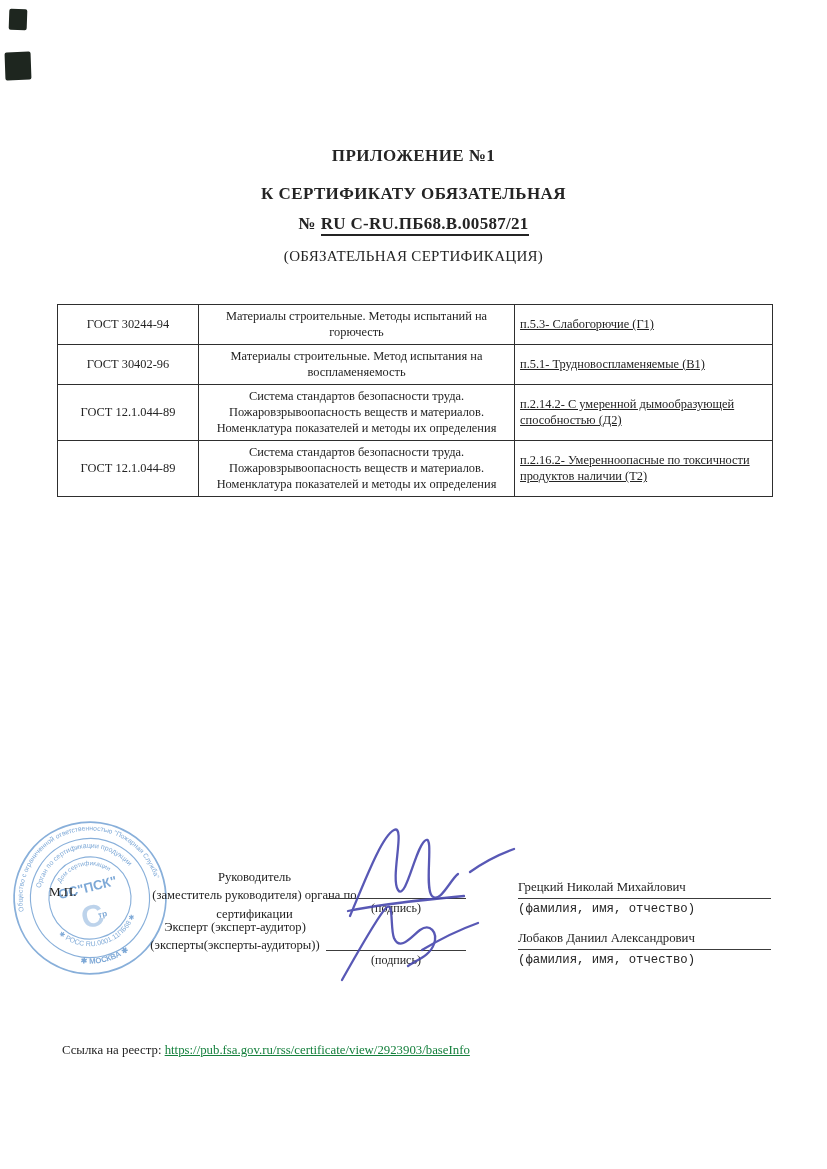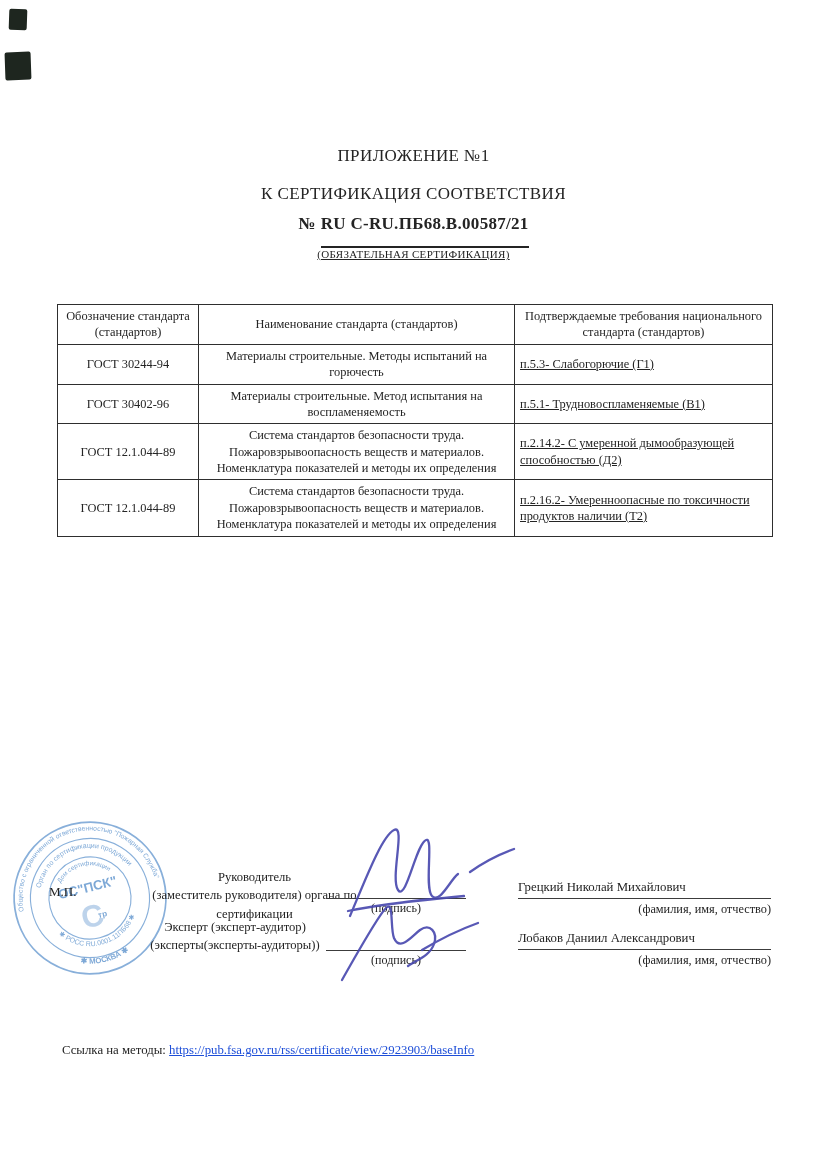--- a/index.html
+++ b/index.html
@@ -9,26 +9,26 @@
     position:relative; width:827px; height:1169px; margin:0 auto;
     background:#ffffff; overflow:hidden;
   }
 
   
   .artifact { position:absolute; background:#1e261f; border-radius:2px; }
   .artifact.a1 { left:9px; top:9px; width:18px; height:21px; transform:rotate(2deg); }
   .artifact.a2 { left:5px; top:52px; width:26px; height:28px; transform:rotate(-2deg); }
 
   
-  .title-line { position:absolute; left:0; width:100%; text-align:center; font-weight:normal; font-size:17px; letter-spacing:.4px; }
+  .title-line { position:absolute; left:0; width:100%; text-align:center; font-weight:bold; font-size:17px; letter-spacing:.4px; }
   .t1 { top:146px; }
   .t2 { top:184px; }
   .cert-line { position:absolute; left:0; top:214px; width:100%; text-align:center; font-weight:bold; font-size:17px; letter-spacing:.3px; }
-  .cert-line .underlined { border-bottom:2px solid #242424; padding-bottom:13px; margin-left:5px; }
-  .cert-type { position:absolute; left:0; top:248px; width:100%; text-align:center; font-size:11px; letter-spacing:.3px;text-decoration:underline; }
+  .cert-line .underlined { border-bottom:2px solid #242424; padding-bottom:1px; margin-left:5px; }
+  .cert-type { position:absolute; left:0; top:248px; width:100%; text-align:center; font-size:15px; letter-spacing:.3px; }
 
   
   table.std { position:absolute; left:57px; top:304px; width:715px; border-collapse:collapse; table-layout:fixed; }
   table.std td, table.std th {
     border:1px solid #2e2e2e; font-size:12.4px; line-height:1.32;
     font-weight:normal; padding:3px 5px; vertical-align:middle;
   }
   table.std th { text-align:center; }
   td.c-code { text-align:center; }
   td.c-name { text-align:center;margin-left:24px; }
@@ -48,55 +48,50 @@
   .sl2 { left:326px; top:950px; width:140px; }
   .sig-caption { position:absolute; font-size:12px; text-align:center; }
   .sc1 { left:326px; top:901px; width:140px; }
   .sc2 { left:326px; top:953px; width:140px; }
   .name-line { position:absolute; border-top:1.2px solid #3c3c3c; }
   .nl1 { left:518px; top:898px; width:253px; }
   .nl2 { left:518px; top:949px; width:253px; }
   .name-text { position:absolute; font-size:12.8px; text-align:left; }
   .nt1 { left:518px; top:880px; width:253px; }
   .nt2 { left:518px; top:931px; width:253px; }
-  .name-caption { position:absolute; font-size:12.3px; text-align:right; }
+  .name-caption { position:absolute; font-size:12.3px; text-align:left;font-family:Liberation Mono, monospace; }
   .nc1 { left:518px; top:902px; width:253px; }
   .nc2 { left:518px; top:953px; width:253px; }
   .ink { position:absolute; left:318px; top:816px; width:210px; height:170px; z-index:4; }
 
   
   .footer-note { position:absolute; left:62px; top:1022px; font-size:12.8px; }
   .footer-link-line { position:absolute; left:62px; top:1043px; font-size:12.8px; }
-  .footer-link-line a { color:#1d4ed8; text-decoration:underline; }
+  .footer-link-line a { color:#15803d; text-decoration:underline; }
 </style>
 </head>
 <body>
 
 <div class="page">
 
   <div class="artifact a1"></div>
   <div class="artifact a2"></div>
 
   <div class="title-line t1">ПРИЛОЖЕНИЕ №1</div>
-  <div class="title-line t2">К СЕРТИФИКАЦИЯ СООТВЕТСТВИЯ</div>
+  <div class="title-line t2">К СЕРТИФИКАТУ ОБЯЗАТЕЛЬНАЯ</div>
   <div class="cert-line"><span>№</span><span class="underlined">RU C-RU.ПБ68.В.00587/21</span></div>
   <div class="cert-type">(ОБЯЗАТЕЛЬНАЯ СЕРТИФИКАЦИЯ)</div>
 
   <table class="std">
     <colgroup>
         <col style="width:141px">
         <col style="width:316px">
         <col style="width:258px">
       </colgroup>
     <tbody>
-        <tr class="h-row">
-      <th>Обозначение стандарта (стандартов)</th>
-      <th>Наименование стандарта (стандартов)</th>
-      <th>Подтверждаемые требования национального стандарта (стандартов)</th>
-    </tr>
     <tr class="r-sm">
       <td class="c-code">ГОСТ 30244-94</td>
       <td class="c-name">Материалы строительные. Методы испытаний на горючесть</td>
       <td class="c-req">п.5.3- Слабогорючие (Г1)</td>
     </tr>
     <tr class="r-sm">
       <td class="c-code">ГОСТ 30402-96</td>
       <td class="c-name">Материалы строительные. Метод испытания на воспламеняемость</td>
       <td class="c-req">п.5.1- Трудновоспламеняемые (В1)</td>
     </tr>
@@ -165,16 +160,16 @@
 
   <div class="name-text nt1">Грецкий Николай Михайлович</div>
   <div class="name-line nl1"></div>
   <div class="name-caption nc1">(фамилия, имя, отчество)</div>
 
   <div class="name-text nt2">Лобаков Даниил Александрович</div>
   <div class="name-line nl2"></div>
   <div class="name-caption nc2">(фамилия, имя, отчество)</div>
 
   <div class="footer-link-line">
-    <span>Ссылка на методы: </span><a href="#" title="https://pub.fsa.gov.ru/rss/certificate/view/2923903/baseInfo">https://pub.fsa.gov.ru/rss/certificate/view/2923903/baseInfo</a>
+    <span>Ссылка на реестр: </span><a href="#" title="https://pub.fsa.gov.ru/rss/certificate/view/2923903/baseInfo">https://pub.fsa.gov.ru/rss/certificate/view/2923903/baseInfo</a>
   </div>
 
 </div>
 
 </body></html>

